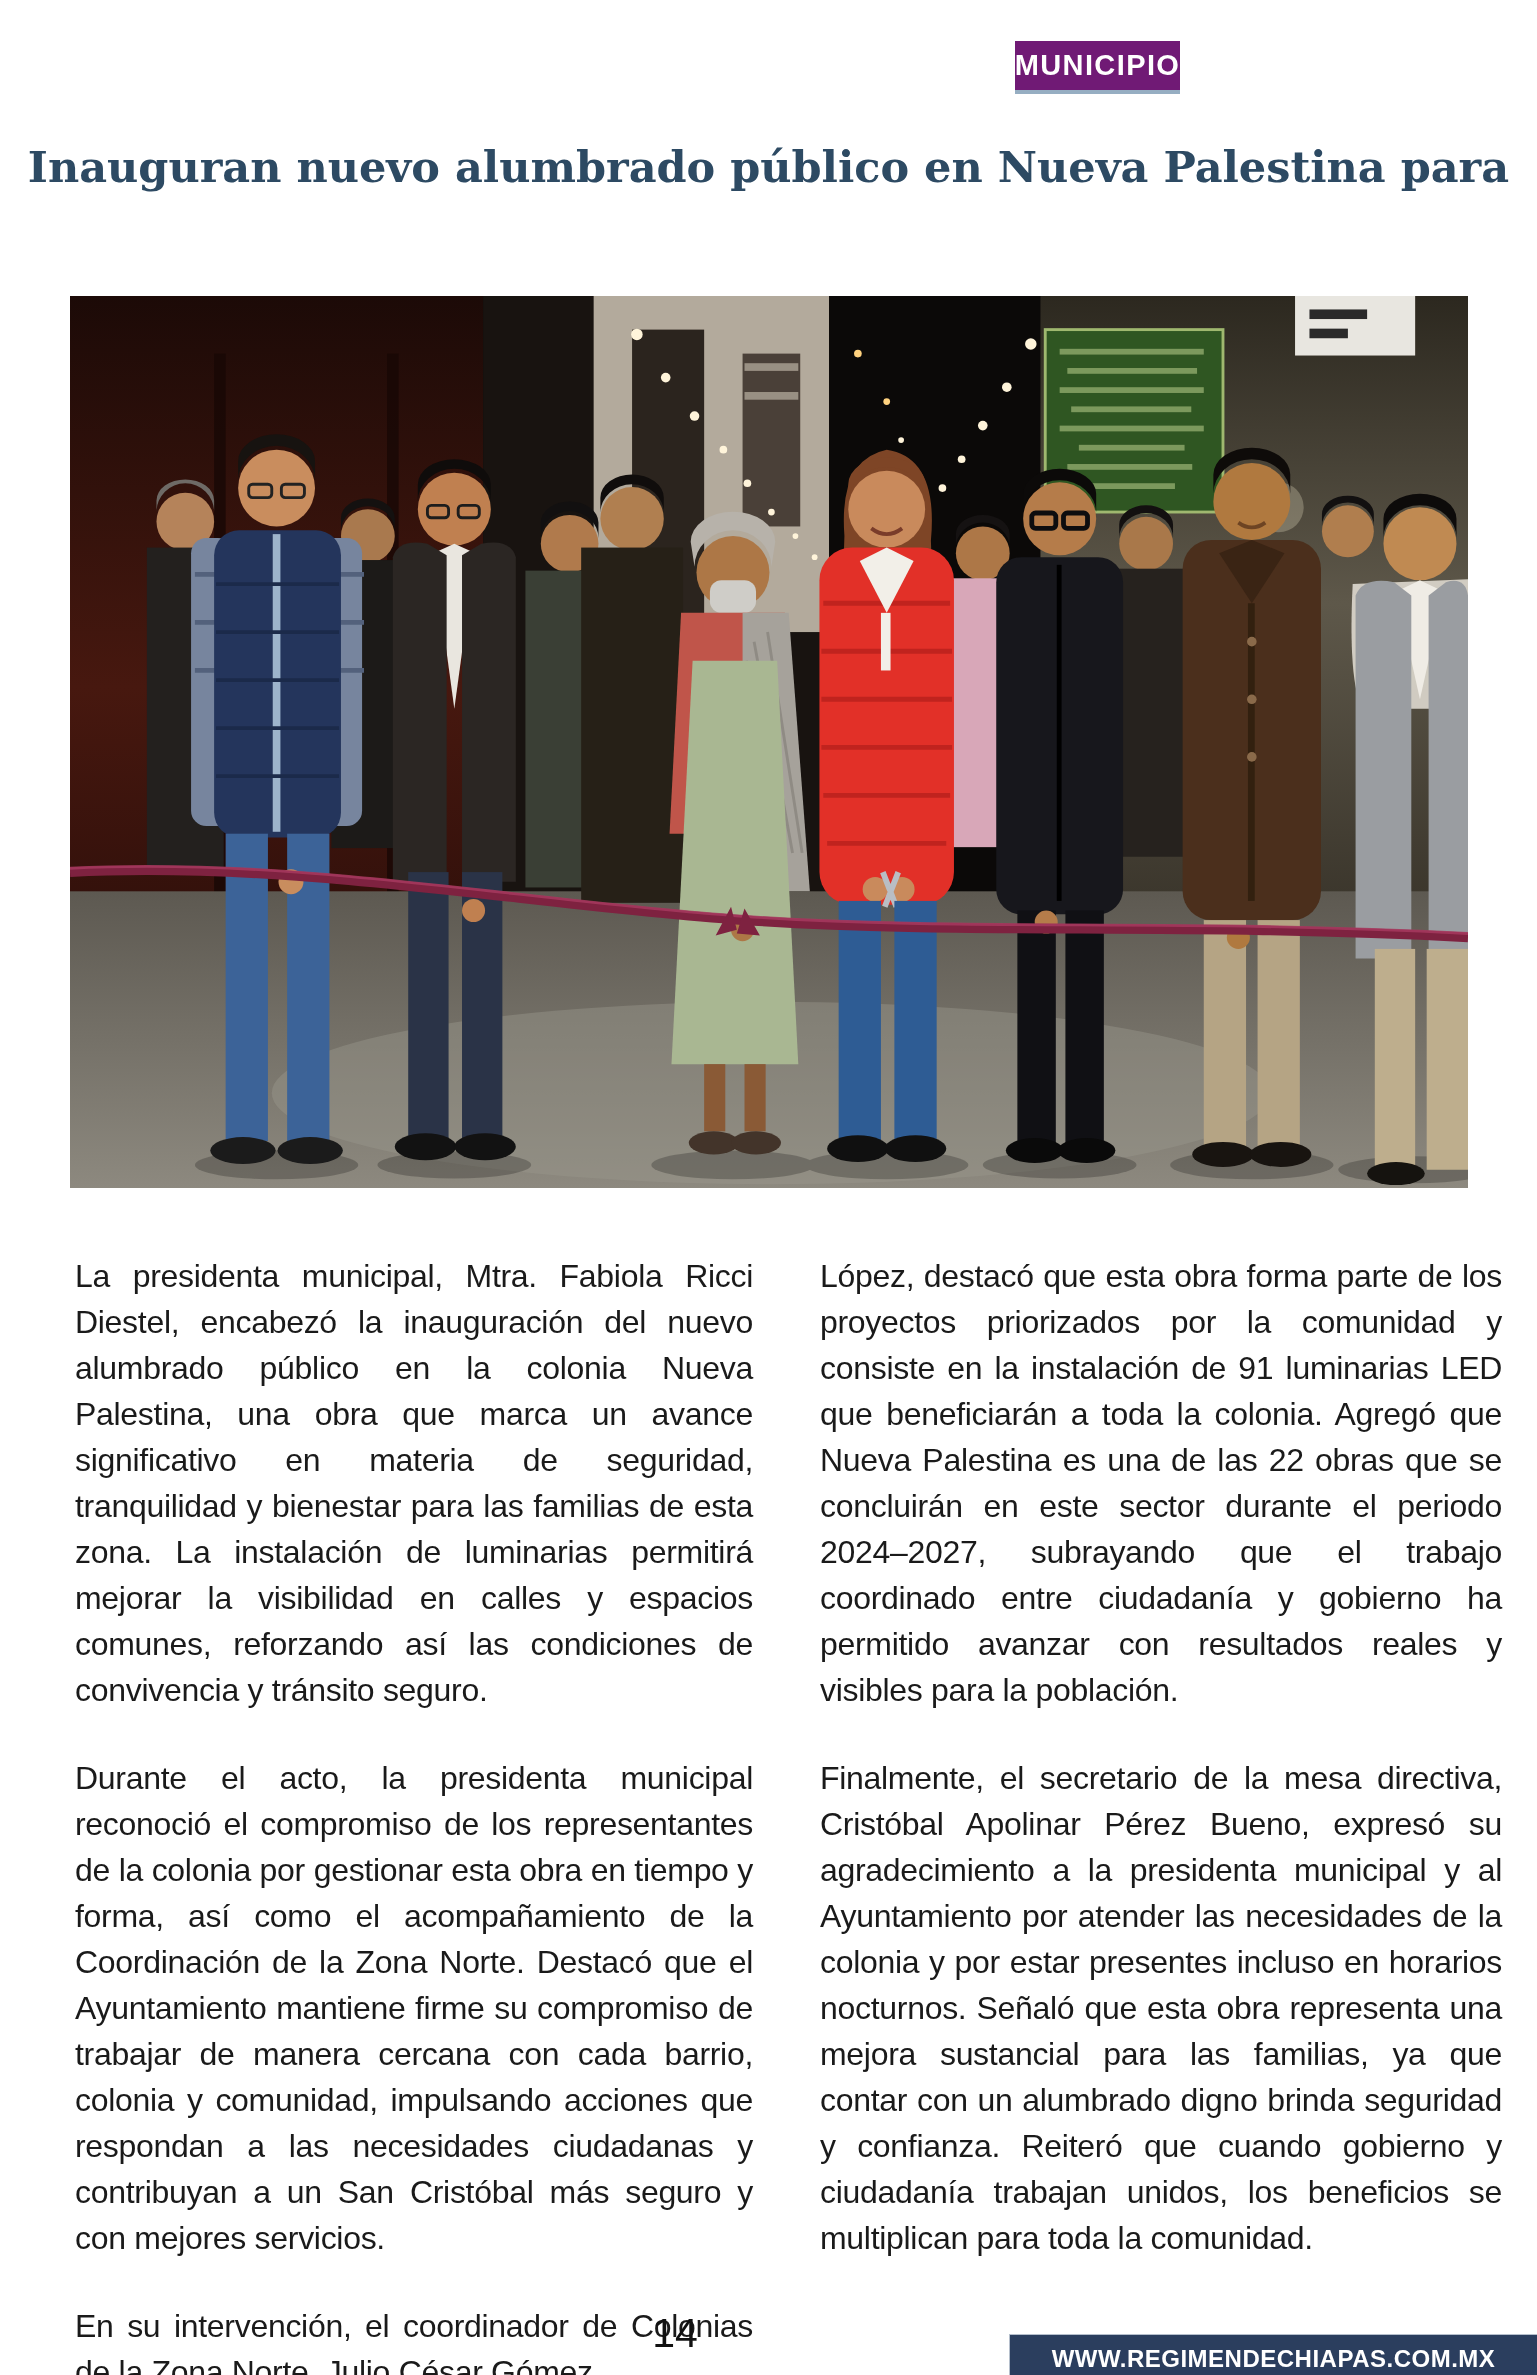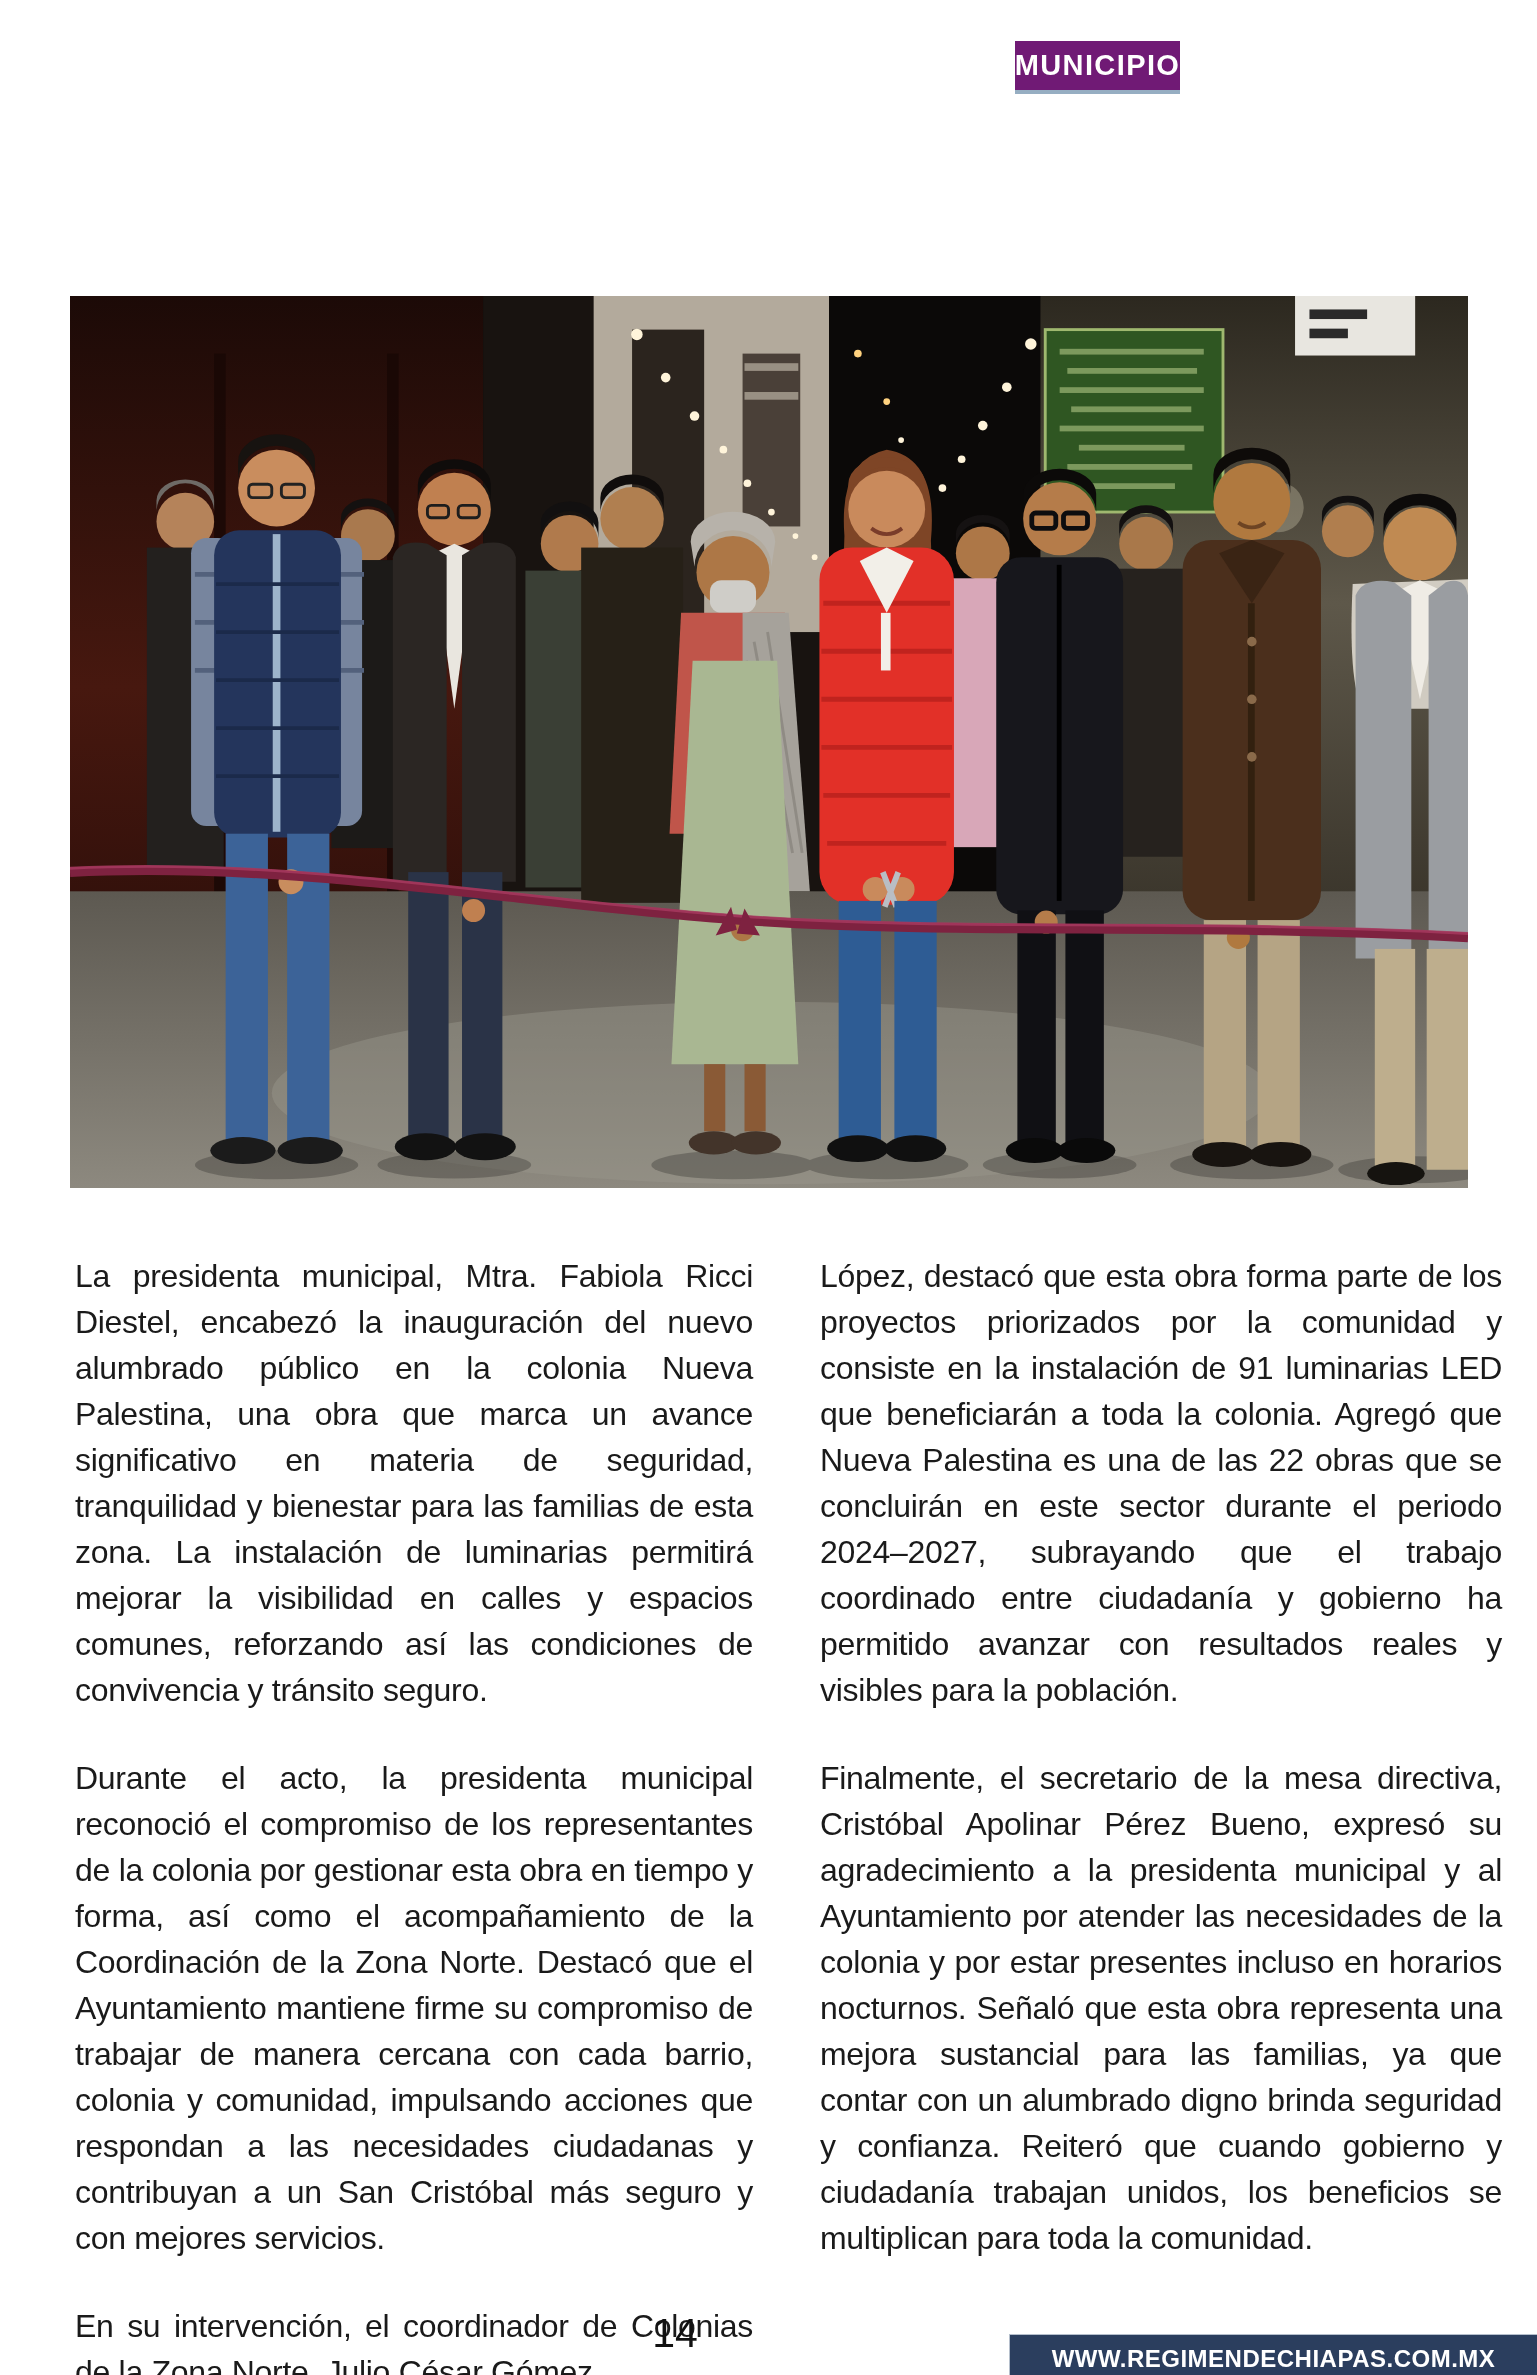--- a/index.html
+++ b/index.html
@@ -38,20 +38,21 @@
            color:#fff;font-weight:bold;font-size:24px;letter-spacing:0.5px;}
 </style>
 </head>
 <body>
 
 <div class="badge">
   <span>MUNICIPIO</span>
 </div>
 
 <h1 class="headline" style="margin:0;">
+  <div>Inauguran nuevo alumbrado público en Nueva Palestina para</div>
 </h1>
 
 <div class="photo">
   <svg viewBox="0 0 1455 929" preserveAspectRatio="none">
     <defs>
       <linearGradient id="gL" x1="0" y1="0" x2="0" y2="1">
         <stop offset="0" stop-color="#1c0a07"></stop>
           <stop offset="0.55" stop-color="#47180f"></stop>
           <stop offset="1" stop-color="#2a0d09"></stop>
       </linearGradient>

